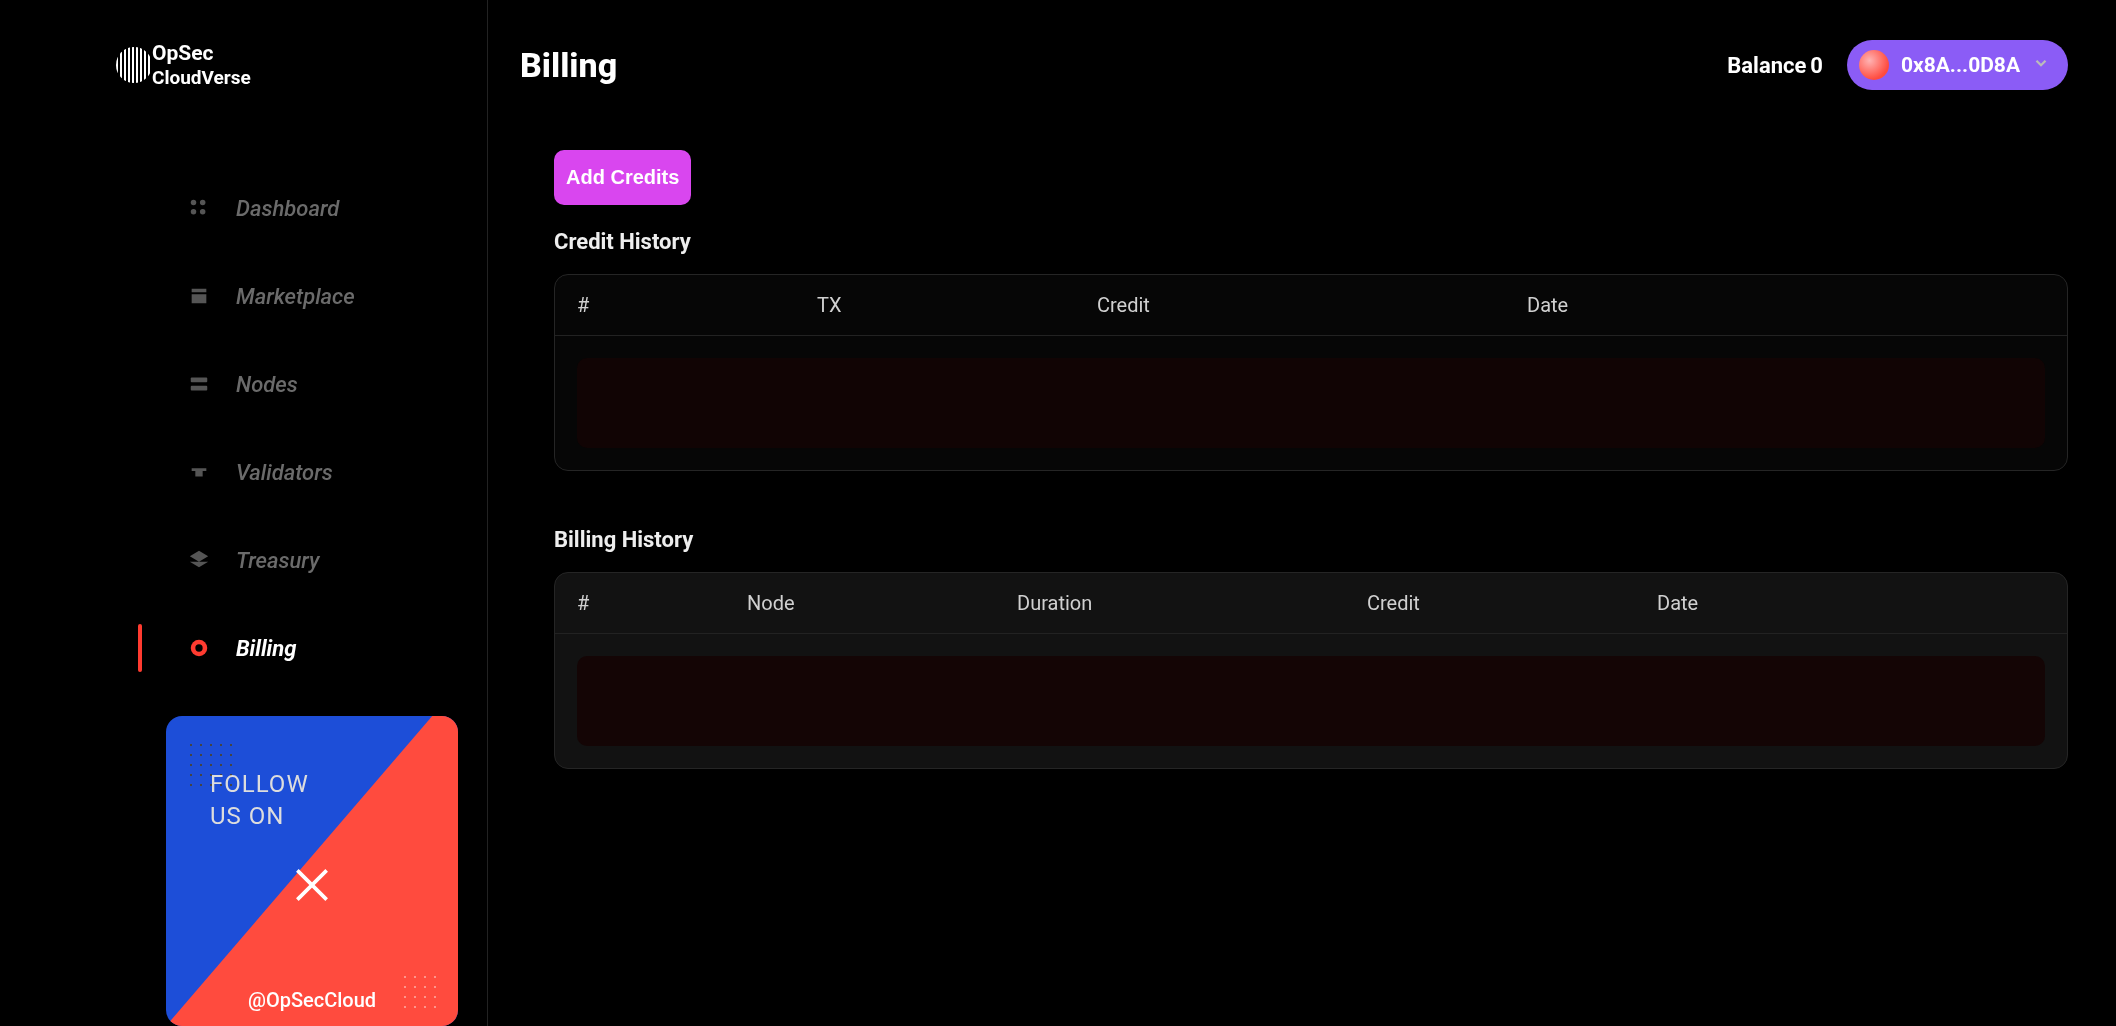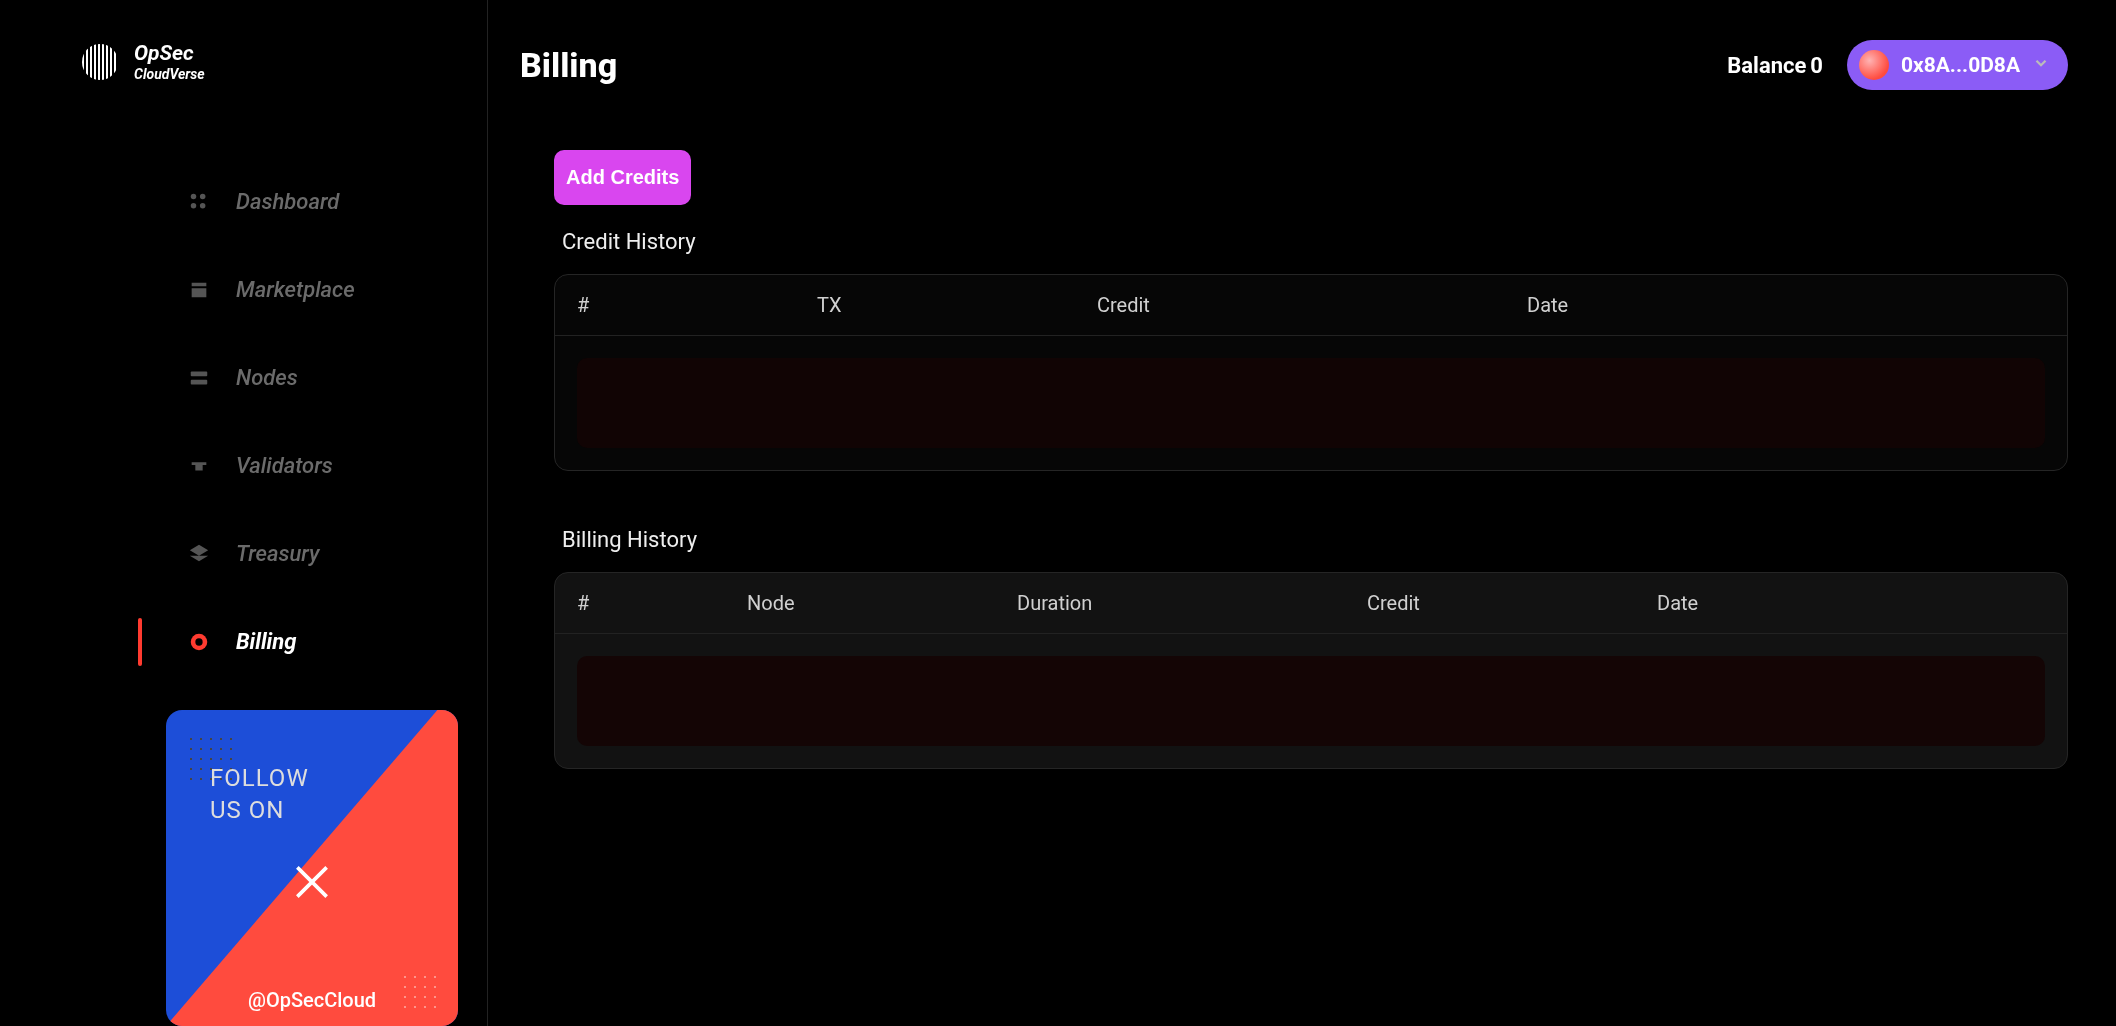--- a/index.html
+++ b/index.html
@@ -17,35 +17,33 @@
     height: 100%;
     border-right: 1px solid #222;
     padding: 40px 0 0 0;
     display: flex;
     flex-direction: column;
     position: relative;
   }
   .brand {
     display: flex;
     align-items: center;
-    gap: 16px;
-    padding: 0 0 0 82px;
+    padding: 0 0 0 116px;
     margin-bottom: 74px;
-    font-style: italic;
   }
   .brand-logo {
     width: 36px;
     height: 36px;
     border-radius: 50%;
     background: repeating-linear-gradient(90deg, #fff 0 2px, #000 2px 4px);
     flex-shrink: 0;
   }
   .brand-text { display: flex; flex-direction: column; line-height: 1.25; }
   .brand-line1 { font-size: 21px; font-weight: 700; color: #fff; }
-  .brand-line2 { font-size: 14px; font-weight: 700; color: #fff; }
+  .brand-line2 { font-size: 19px; font-weight: 700; color: #fff; }
   .nav { display: flex; flex-direction: column; font-style: italic; }
   .nav-item {
     display: flex;
     align-items: center;
     gap: 24px;
     padding: 0 0 0 186px;
     height: 88px;
     cursor: pointer;
     position: relative;
   }
@@ -153,21 +151,21 @@
     background: #d946ef;
     color: #fff;
     border: none;
     border-radius: 10px;
     padding: 16px 12px;
     font-size: 20px;
     font-weight: 600;
     cursor: pointer;
     margin-bottom: 24px;
   }
-  .section-title { font-size: 22px; font-weight: 400; color: #eee; margin-bottom: 20px; margin-left: 8px; }
+  .section-title { font-size: 22px; font-weight: 700; color: #eee; margin-bottom: 20px; }
   .table-card {
     border: 1px solid #252525;
     border-radius: 14px;
     overflow: hidden;
     margin-bottom: 56px;
     background: #060606;
   }
   .table-card.billing-card { background: #121212; }
   .thead {
     display: flex;

